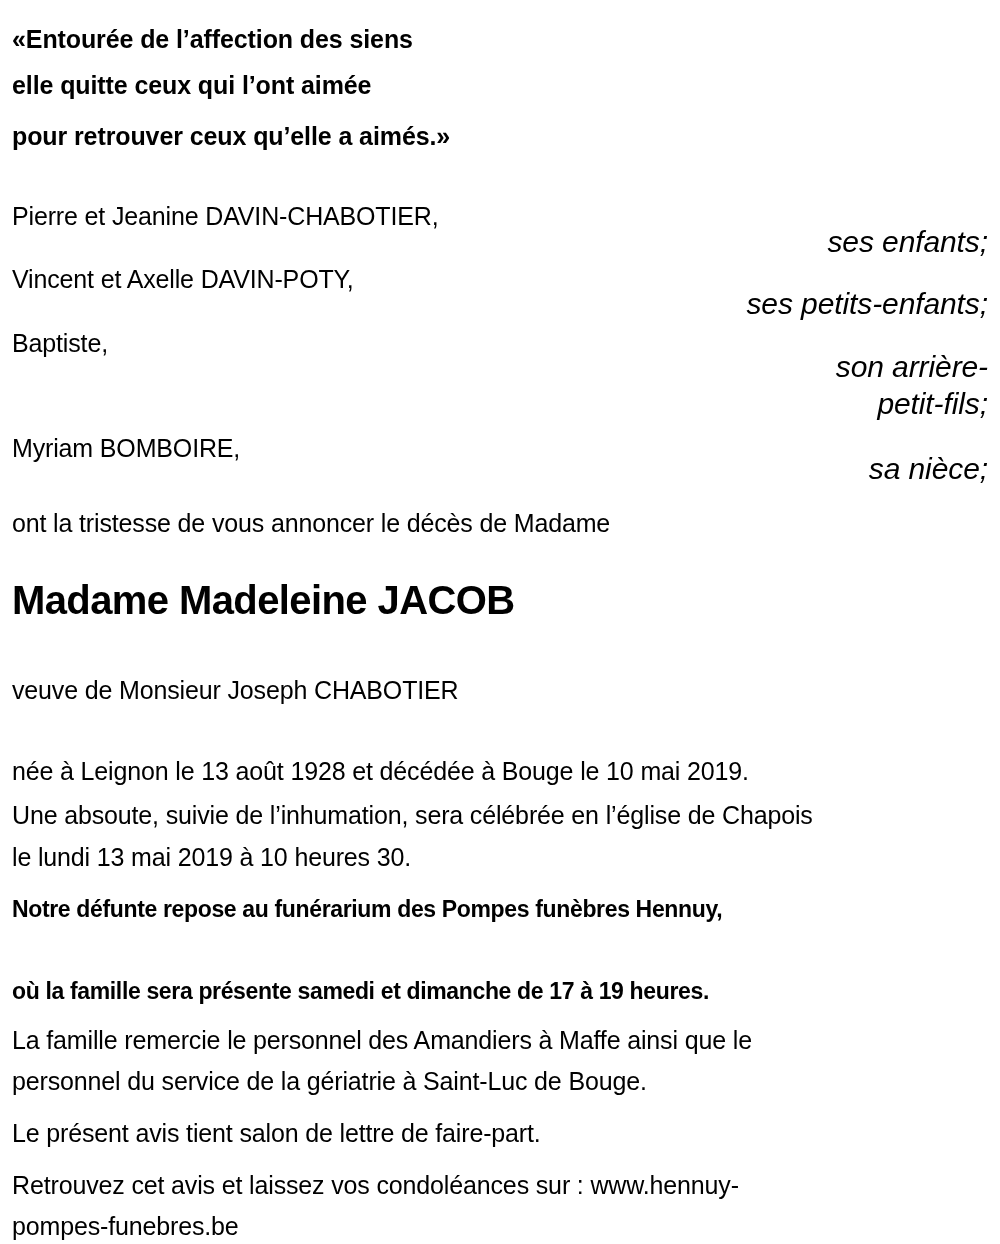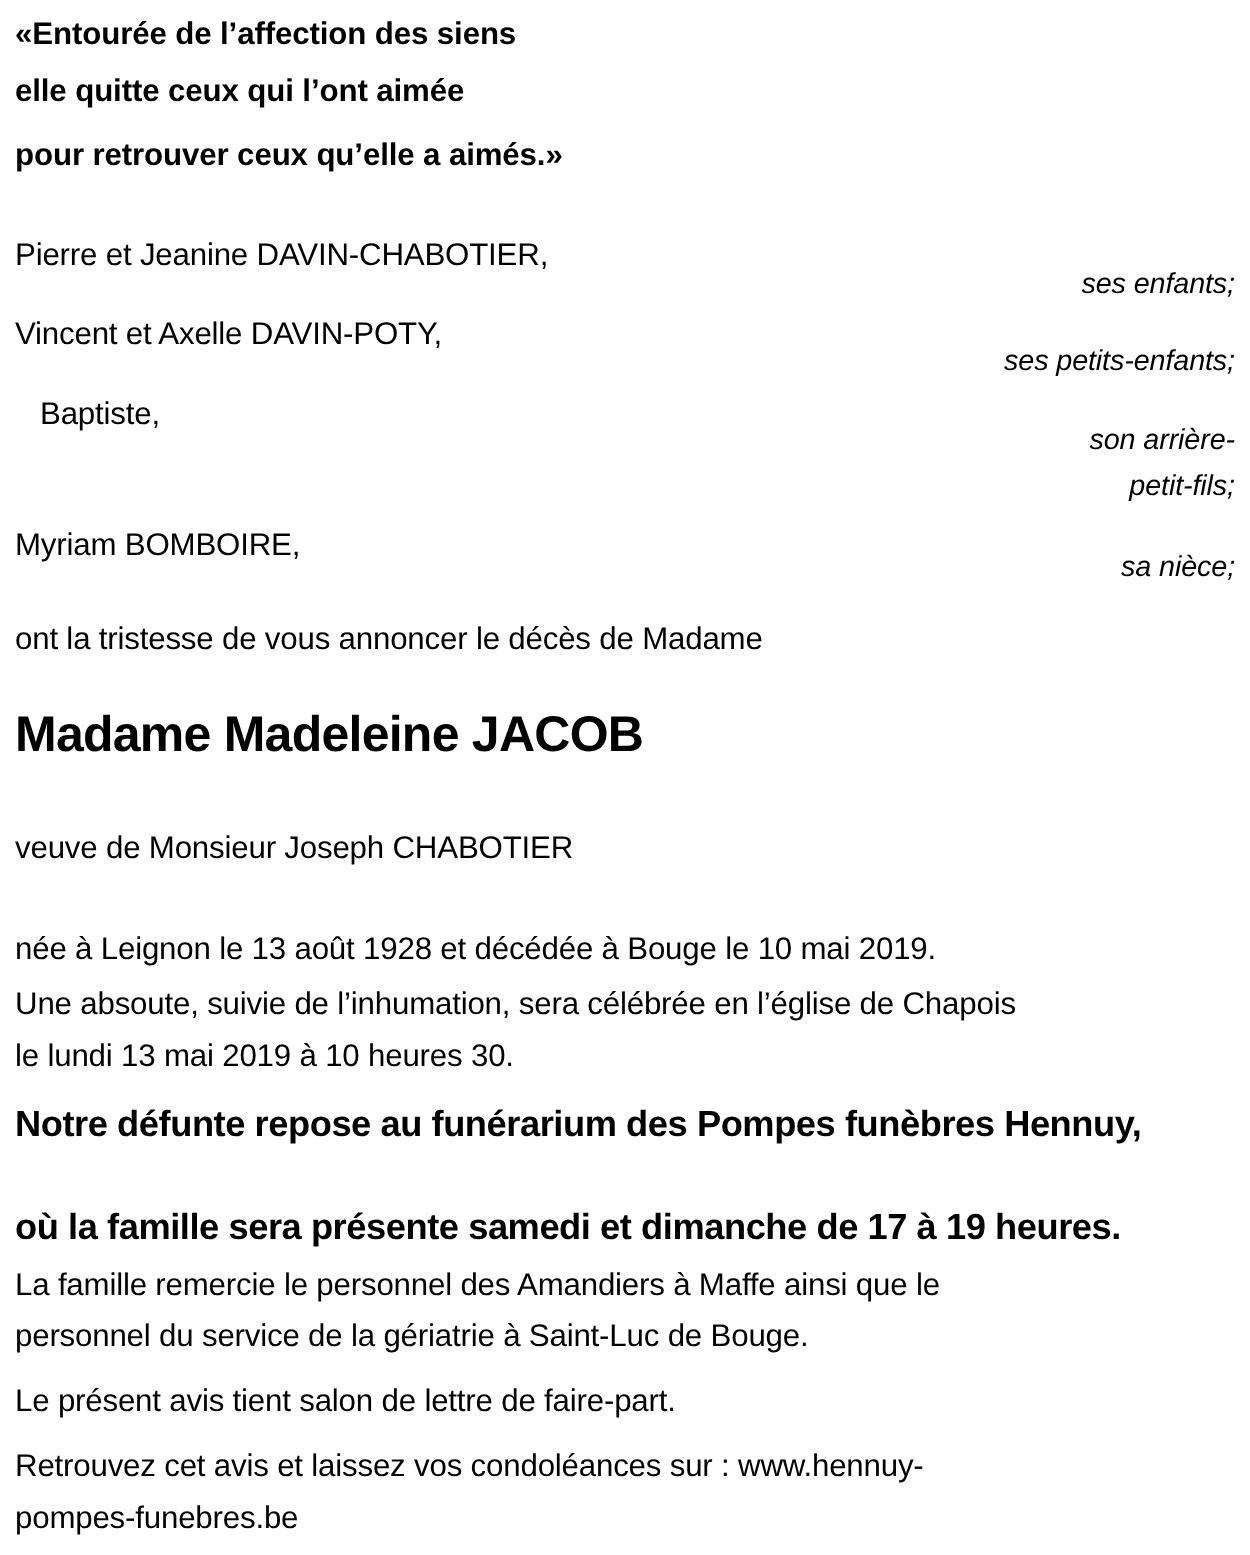--- a/index.html
+++ b/index.html
@@ -12,21 +12,21 @@
     height: 1244px;
     position: relative;
     font-family: "Liberation Sans", sans-serif;
     color: #000000;
     -webkit-font-smoothing: antialiased;
   }
 
   .notice {
     position: absolute;
     left: 0;
-    top: 0;
+    top: 12px;
     width: 1000px;
     height: 1092px;
   }
 
   .ln {
     position: absolute;
     left: 12px;
     white-space: nowrap;
     color: #000;
   }
@@ -46,51 +46,51 @@
   }
 
   
   .rel {
     position: absolute;
     right: 12px;
     left: auto;
     text-align: right;
     font-style: italic;
     font-weight: normal;
-    font-size: 23px;
+    font-size: 30px;
     white-space: nowrap;
     letter-spacing: -0.1px;
   }
 
   
   .deceased-name {
     font-weight: bold;
     font-size: 40px;
     letter-spacing: -0.6px;
   }
 
   
   .bold-block {
     font-weight: bold;
-    font-size: 29px;
+    font-size: 23px;
     letter-spacing: -0.35px;
   }
 </style>
 </head>
 <body>
 
 <div class="notice">
 
   <div class="ln epigraph" style="top:13px;">«Entourée de l’affection des siens</div>
   <div class="ln epigraph" style="top:59px;">elle quitte ceux qui l’ont aimée</div>
   <div class="ln body-text" style="top:190px;">Pierre et Jeanine DAVIN-CHABOTIER,</div>
 
   <div class="ln epigraph" style="top:110px;">pour retrouver ceux qu’elle a aimés.»</div>
   <div class="ln body-text" style="top:253px;">Vincent et Axelle DAVIN-POTY,</div>
-  <div class="ln body-text" style="top:317px;margin-left:20px;">Baptiste,</div>
+  <div class="ln body-text" style="top:317px;">Baptiste,</div>
   <div class="ln body-text" style="top:422px;">Myriam BOMBOIRE,</div>
 
   <div class="rel" style="top:213px;">ses enfants;</div>
   <div class="rel" style="top:275px;">ses petits-enfants;</div>
   <div class="rel" style="top:338px;text-align:center;">son arrière-</div>
   <div class="rel" style="top:375px;font-style:italic;">petit-fils;</div>
   <div class="rel" style="top:440px;">sa nièce;</div>
 
   <div class="ln body-text" style="top:497px;">ont la tristesse de vous annoncer le décès de Madame</div>
 

